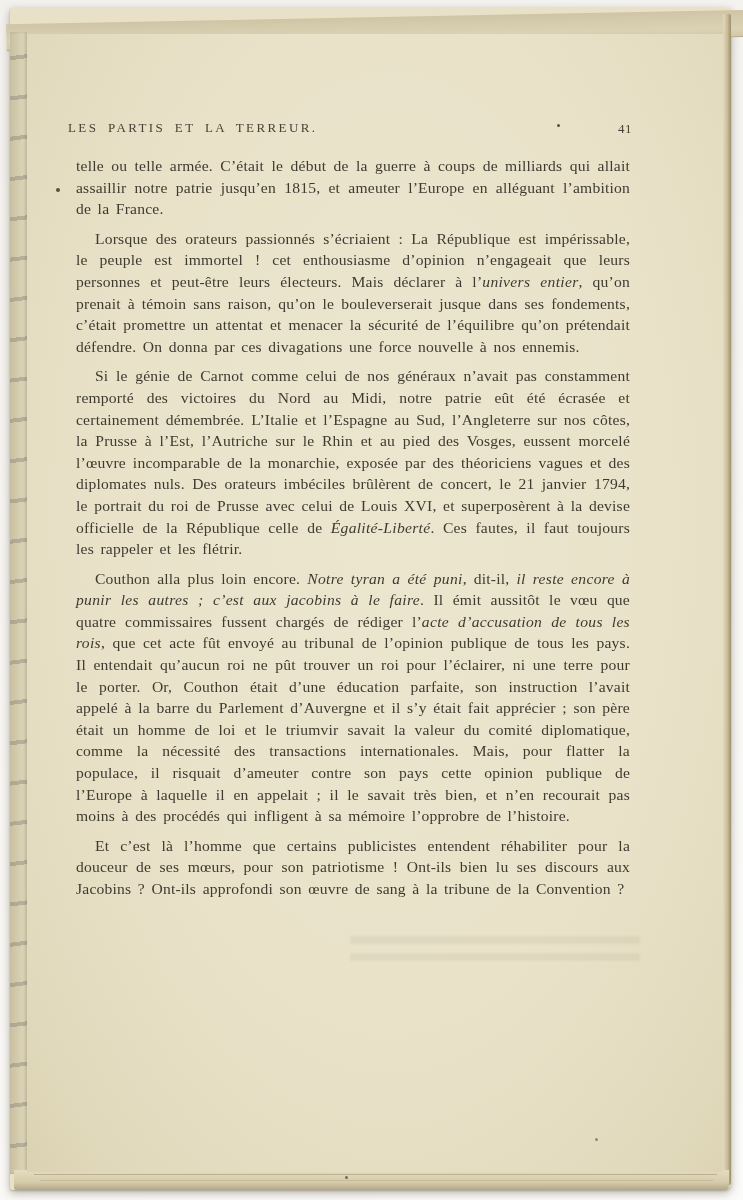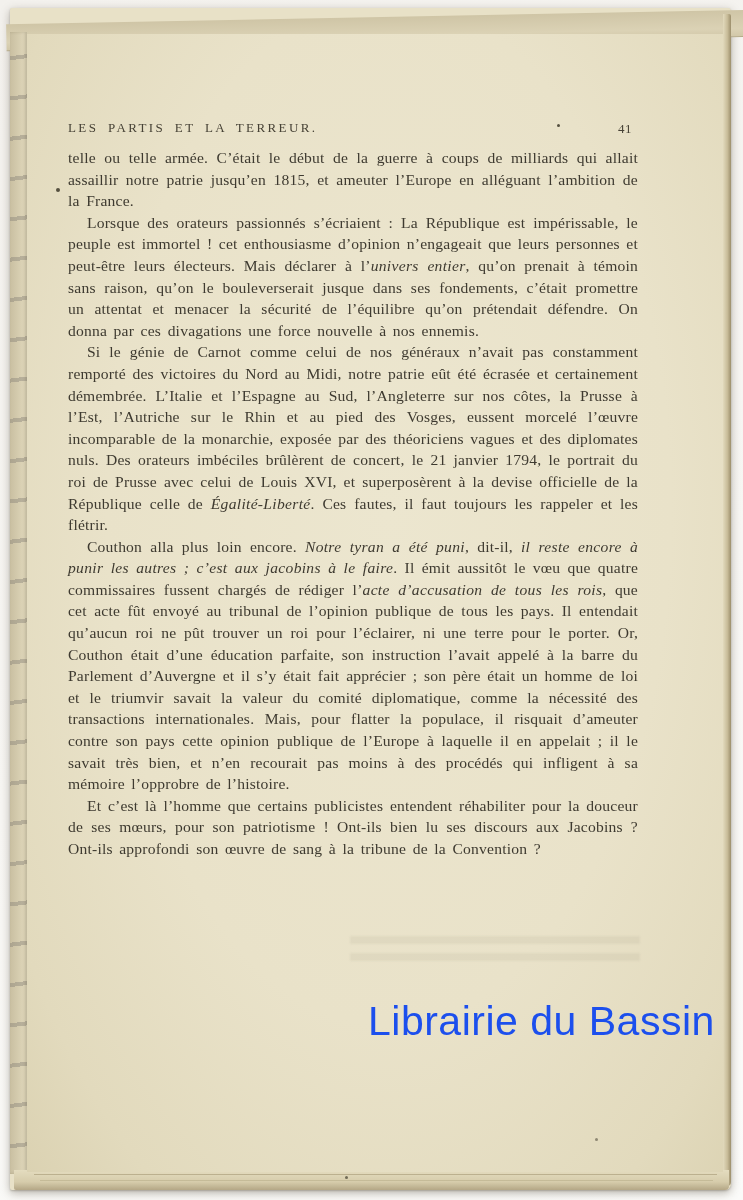--- a/index.html
+++ b/index.html
@@ -68,21 +68,21 @@
   }
   .page-num{
     position:absolute;right:6px;top:1px;letter-spacing:.5px;
     font-size:13px;color:#474236;
   }
   .body-text{
     position:absolute;left:68px;top:147px;width:570px;
     color:#3e3a30;font-size:15.6px;line-height:21.6px;
     text-align:justify;letter-spacing:.2px;word-spacing:2.4px;
   }
-  .para{margin:0;text-indent:19px;}
+  .para{margin:8px;text-indent:19px;}
   .para.first{text-indent:0;}
   .para i{letter-spacing:.3px;}
 
   .watermark{
     position:absolute;left:368px;top:998px;white-space:nowrap;
     font-family:"Liberation Sans","DejaVu Sans",sans-serif;
     font-size:41px;font-weight:400;letter-spacing:.5px;
     color:#1c4fed;
   }
 
@@ -122,20 +122,19 @@
   <div class="showthrough"></div>
 
   <div class="body-text" id="body-text" style="color: rgb(62, 58, 48);">
       <p class="para first"><span>telle ou telle armée. C’était le début de la guerre à coups de milliards qui allait assaillir notre patrie jusqu’en 1815, et ameuter l’Europe en alléguant l’ambition de la France.</span></p>
       <p class="para"><span>Lorsque des orateurs passionnés s’écriaient : La République est impérissable, le peuple est immortel ! cet enthousiasme d’opinion n’engageait que leurs personnes et peut-être leurs électeurs. Mais déclarer à l’</span><i>univers entier</i><span>, qu’on prenait à témoin sans raison, qu’on le bouleverserait jusque dans ses fondements, c’était promettre un attentat et menacer la sécurité de l’équilibre qu’on prétendait défendre. On donna par ces divagations une force nouvelle à nos ennemis.</span></p>
       <p class="para"><span>Si le génie de Carnot comme celui de nos généraux n’avait pas constamment remporté des victoires du Nord au Midi, notre patrie eût été écrasée et certainement démembrée. L’Italie et l’Espagne au Sud, l’Angleterre sur nos côtes, la Prusse à l’Est, l’Autriche sur le Rhin et au pied des Vosges, eussent morcelé l’œuvre incomparable de la monarchie, exposée par des théoriciens vagues et des diplomates nuls. Des orateurs imbéciles brûlèrent de concert, le 21 janvier 1794, le portrait du roi de Prusse avec celui de Louis XVI, et superposèrent à la devise officielle de la République celle de </span><i>Égalité-Liberté</i><span>. Ces fautes, il faut toujours les rappeler et les flétrir.</span></p>
       <p class="para"><span>Couthon alla plus loin encore. </span><i>Notre tyran a été puni</i><span>, dit-il, </span><i>il reste encore à punir les autres ; c’est aux jacobins à le faire</i><span>. Il émit aussitôt le vœu que quatre commissaires fussent chargés de rédiger l’</span><i>acte d’accusation de tous les rois</i><span>, que cet acte fût envoyé au tribunal de l’opinion publique de tous les pays. Il entendait qu’aucun roi ne pût trouver un roi pour l’éclairer, ni une terre pour le porter. Or, Couthon était d’une éducation parfaite, son instruction l’avait appelé à la barre du Parlement d’Auvergne et il s’y était fait apprécier ; son père était un homme de loi et le triumvir savait la valeur du comité diplomatique, comme la nécessité des transactions internationales. Mais, pour flatter la populace, il risquait d’ameuter contre son pays cette opinion publique de l’Europe à laquelle il en appelait ; il le savait très bien, et n’en recourait pas moins à des procédés qui infligent à sa mémoire l’opprobre de l’histoire.</span></p>
       <p class="para"><span>Et c’est là l’homme que certains publicistes entendent réhabiliter pour la douceur de ses mœurs, pour son patriotisme ! Ont-ils bien lu ses discours aux Jacobins ? Ont-ils approfondi son œuvre de sang à la tribune de la Convention ?</span></p>
     </div>
 
-  <div class="watermark" style="color: rgb(28, 79, 237);">Librairie du Bassin</div>
 
   <div class="speck s1"></div>
   <div class="speck s2"></div>
   <div class="speck s3"></div>
   <div class="speck s4"></div>
 
 </div>
 
 </body></html>

